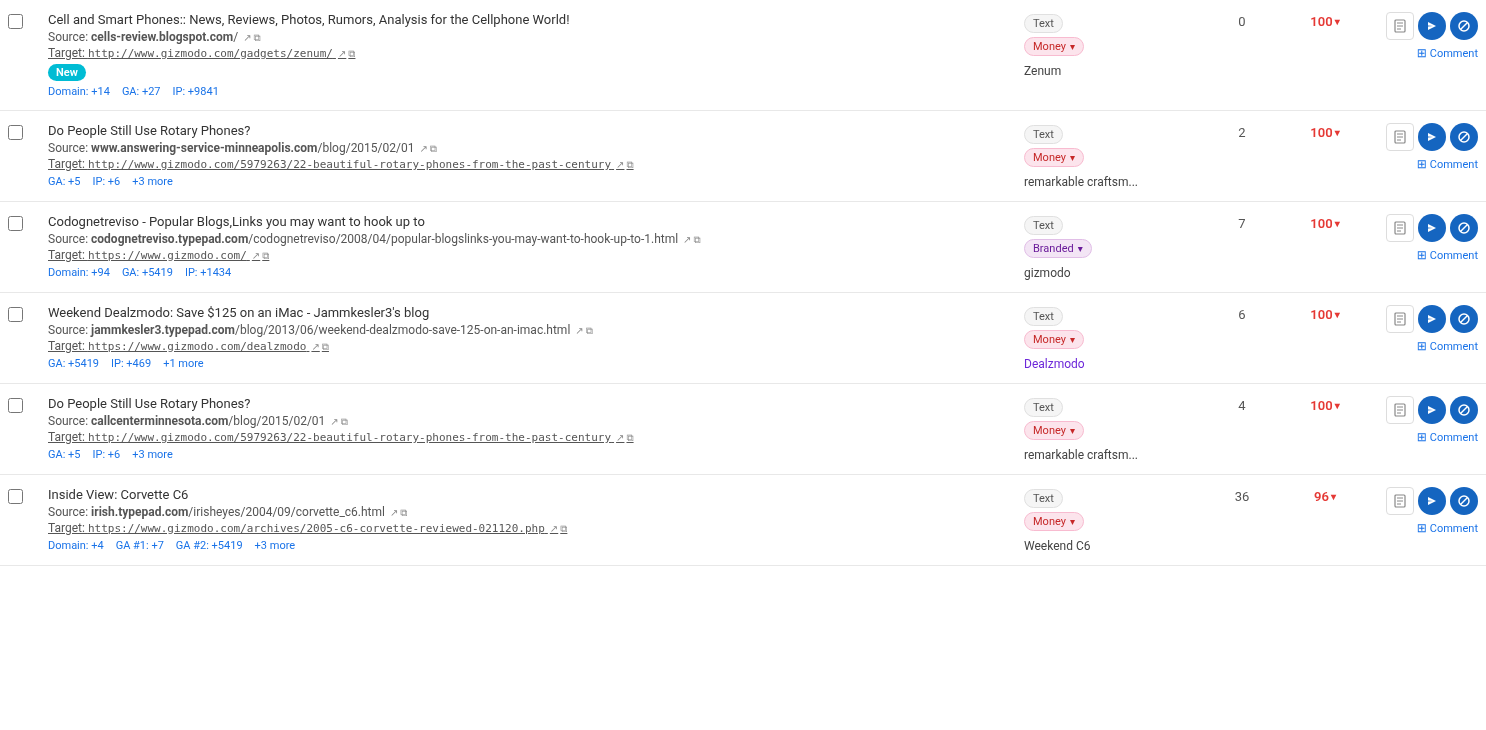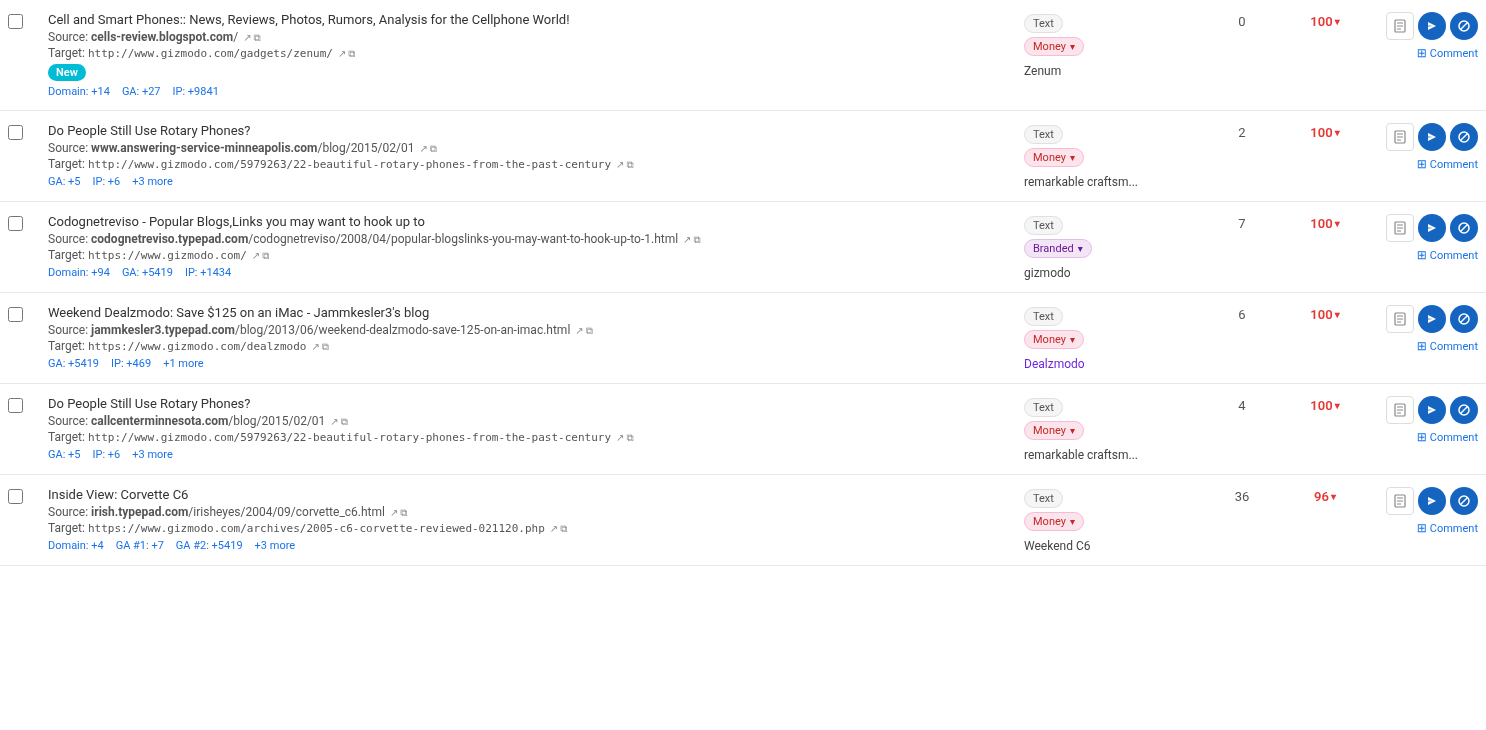--- a/index.html
+++ b/index.html
@@ -77,20 +77,21 @@
       max-width: 820px;
     }
     .target-line {
       font-size: 12px;
       color: #555;
       margin-bottom: 4px;
       white-space: nowrap;
       overflow: hidden;
       text-overflow: ellipsis;
       max-width: 820px;
+      text-decoration: underline;
     }
     .bold-domain {
       font-weight: bold;
     }
     .meta-line {
       display: flex;
       gap: 12px;
       font-size: 11px;
       color: #1a73e8;
     }

